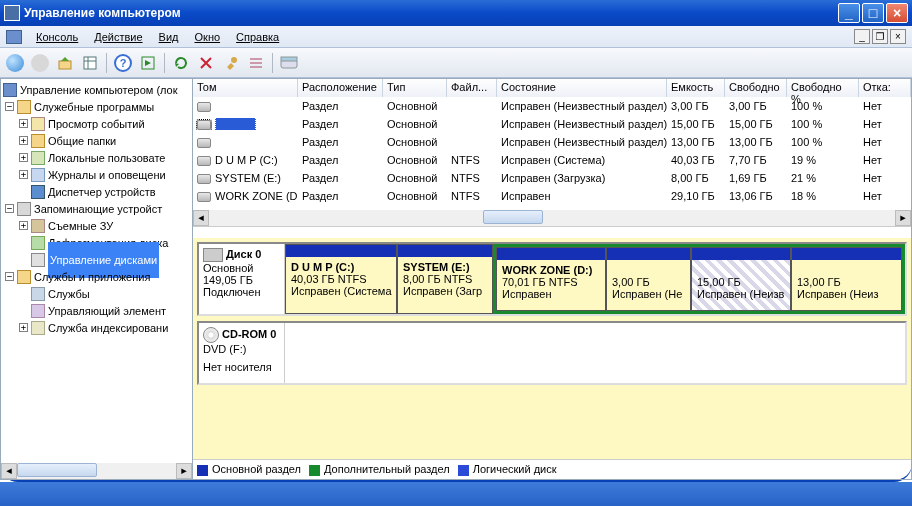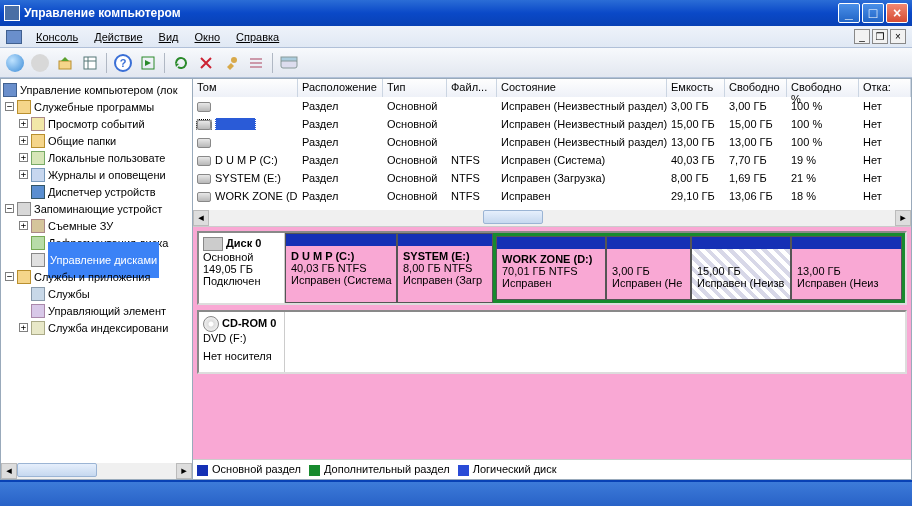--- a/index.html
+++ b/index.html
@@ -20,21 +20,21 @@
   .mdi-buttons { margin-left: auto; display: flex; gap: 2px; }
   .mdi-buttons .btn { width: 16px; height: 15px; border: 1px solid #888; background: #f2f2f2; display: flex; align-items: center; justify-content: center; font-size: 10px; }
   
   
   .toolbar { height: 30px; background: linear-gradient(to bottom, #f7f9fc, #e2e7f0); border-bottom: 1px solid #b0c0d8; display: flex; align-items: center; padding: 0 4px; gap: 3px; }
   .toolbar .tbtn { width: 22px; height: 22px; display: flex; align-items: center; justify-content: center; }
   .toolbar .sep { width: 1px; height: 20px; background: #b0b8c4; margin: 0 2px; }
   .circ { width: 18px; height: 18px; border-radius: 50%; }
   
   
-  .main { display: flex; height: 404px; border-bottom: 2px solid #0841b5; }
+  .main { display: flex; height: 404px; border-bottom: 2px solid #0841b5; border-radius: 18px; }
   
   
   .tree-pane { width: 193px; border: 1px solid #9ab; overflow: hidden; display: flex; flex-direction: column; }
   .tree { flex: 1; overflow: hidden; padding: 2px 0; background: #fff; white-space: nowrap; }
   .tree-row { display: flex; align-items: center; height: 17px; }
   .pm { width: 9px; height: 9px; border: 1px solid #808080; background: #fff; font-size: 9px; line-height: 7px; text-align: center; margin-right: 3px; color: #000; font-family: monospace; }
   .spacer { display: inline-block; }
   .ticon { width: 14px; height: 14px; margin-right: 3px; flex-shrink: 0; }
   .sel { background: #3b82f6; color: #fff; padding: 12px 2px; }
   .tree-scroll { height: 16px; background: #eee; display: flex; }
@@ -51,21 +51,21 @@
   .vol-head .col { border-right: 1px solid #cbd5e2; padding: 2px 4px; font-size: 11px; }
   .vol-body { flex: 1; overflow: hidden; }
   .vol-row { display: flex; height: 18px; align-items: center; }
   .vol-row .cell { padding: 0 4px; overflow: hidden; white-space: nowrap; }
   .vol-row .vicon { width: 14px; height: 10px; background: linear-gradient(to bottom, #e8e8e8, #b8b8b8); border: 1px solid #888; border-radius: 2px; margin-right: 4px; display: inline-block; vertical-align: middle; }
   .vol-row.selected .vicon { outline: 1px dotted #000; }
   .vol-row.selected .name-sel { background: #2a5bd7; color: #2a5bd7; border: 1px dotted #fff; padding: 0 18px; }
   .vol-scroll { height: 16px; background: #eee; display: flex; }
   
   
-  .disks { flex: 1; overflow: hidden; padding: 4px; background: #f9a8d4; display: flex; flex-direction: column; gap: 5px; }
+  .disks { flex: 1; overflow: hidden; padding: 4px; background: #fef9c3; display: flex; flex-direction: column; gap: 5px; margin-top: 11px; }
   .disk-row { display: flex; border: 2px inset #ddd; }
   .disk-info { width: 86px; background: #fff; padding: 4px; font-size: 11px; border-right: 1px solid #ccc; }
   .disk-info .dicon { width: 20px; height: 14px; background: #ccc; border: 1px solid #888; display: inline-block; vertical-align: middle; margin-right: 3px; }
   .disk-info .dname { font-weight: bold; }
   .disk-parts { flex: 1; display: flex; }
   .part { border: 1px solid #555; display: flex; flex-direction: column; font-size: 11px; position: relative; overflow: hidden; }
   .part .pcap { height: 12px; background: #1530b5; }
   .part .pbody { padding: 4px 5px; flex: 1; white-space: nowrap; overflow: hidden; }
   .part .pname { font-weight: bold; }
   .part.hatched .pbody { background: repeating-linear-gradient(45deg, #fff, #fff 4px, #d8d8e8 4px, #d8d8e8 8px); }

